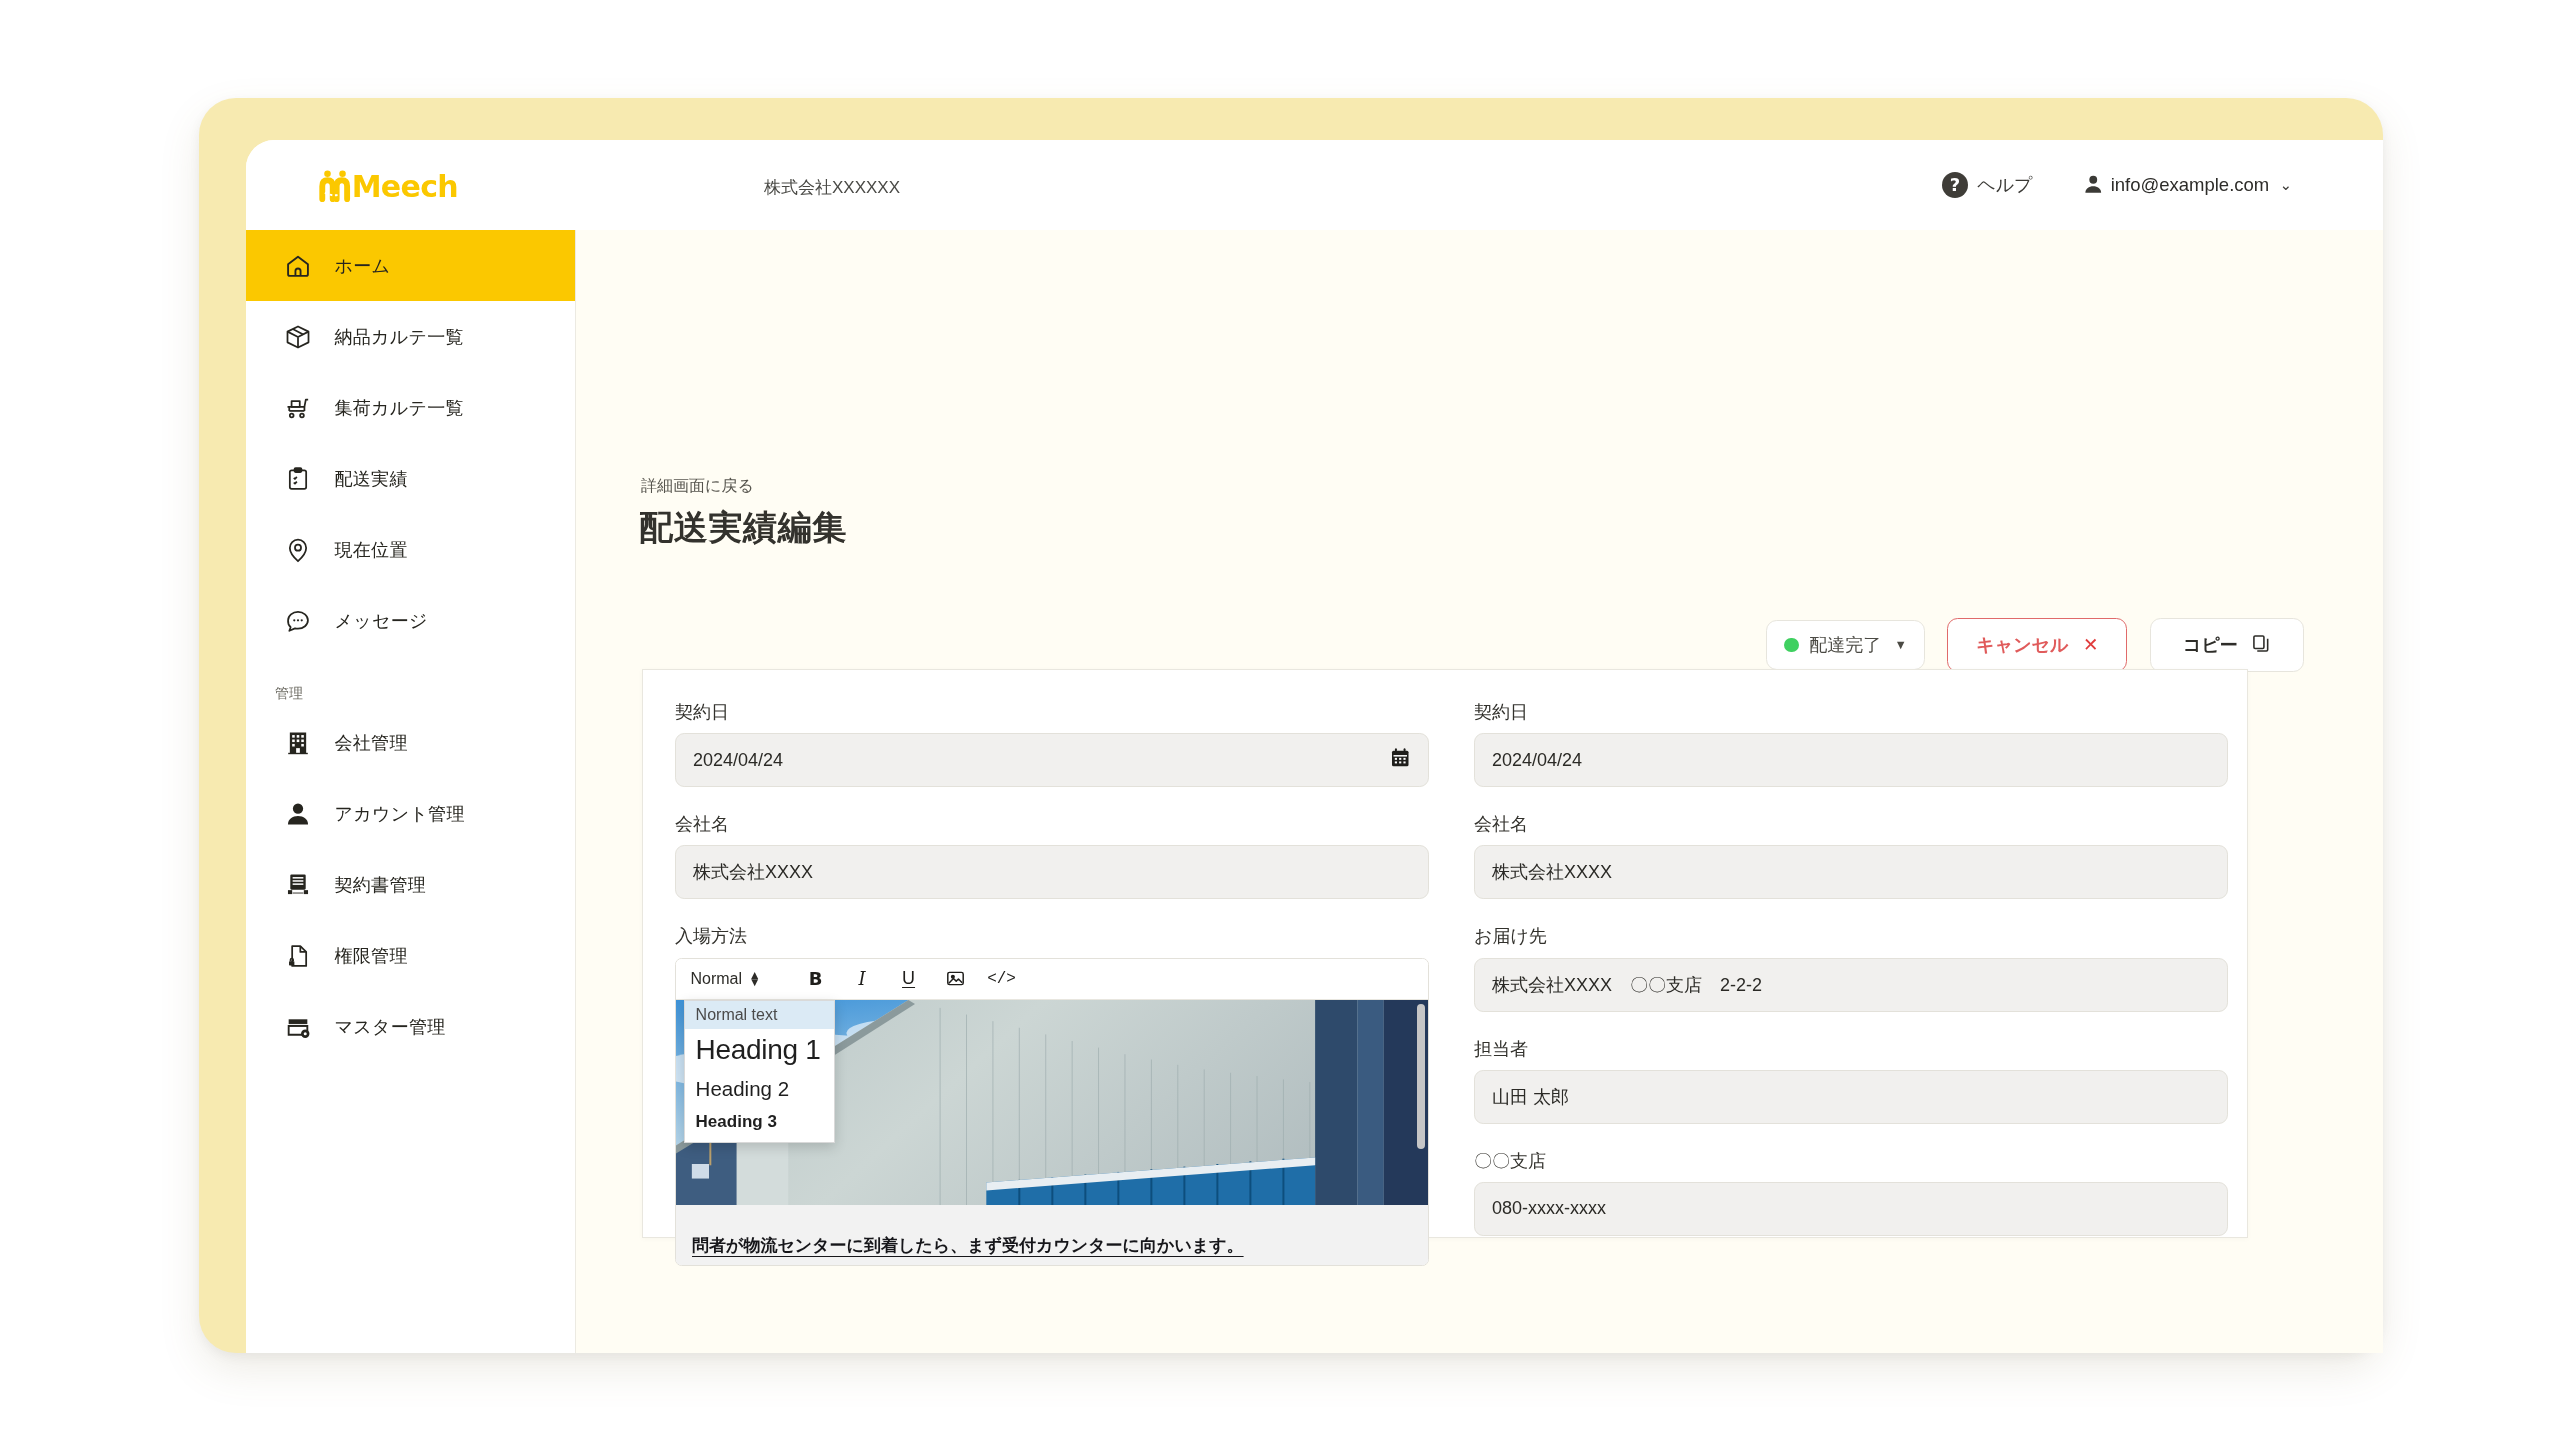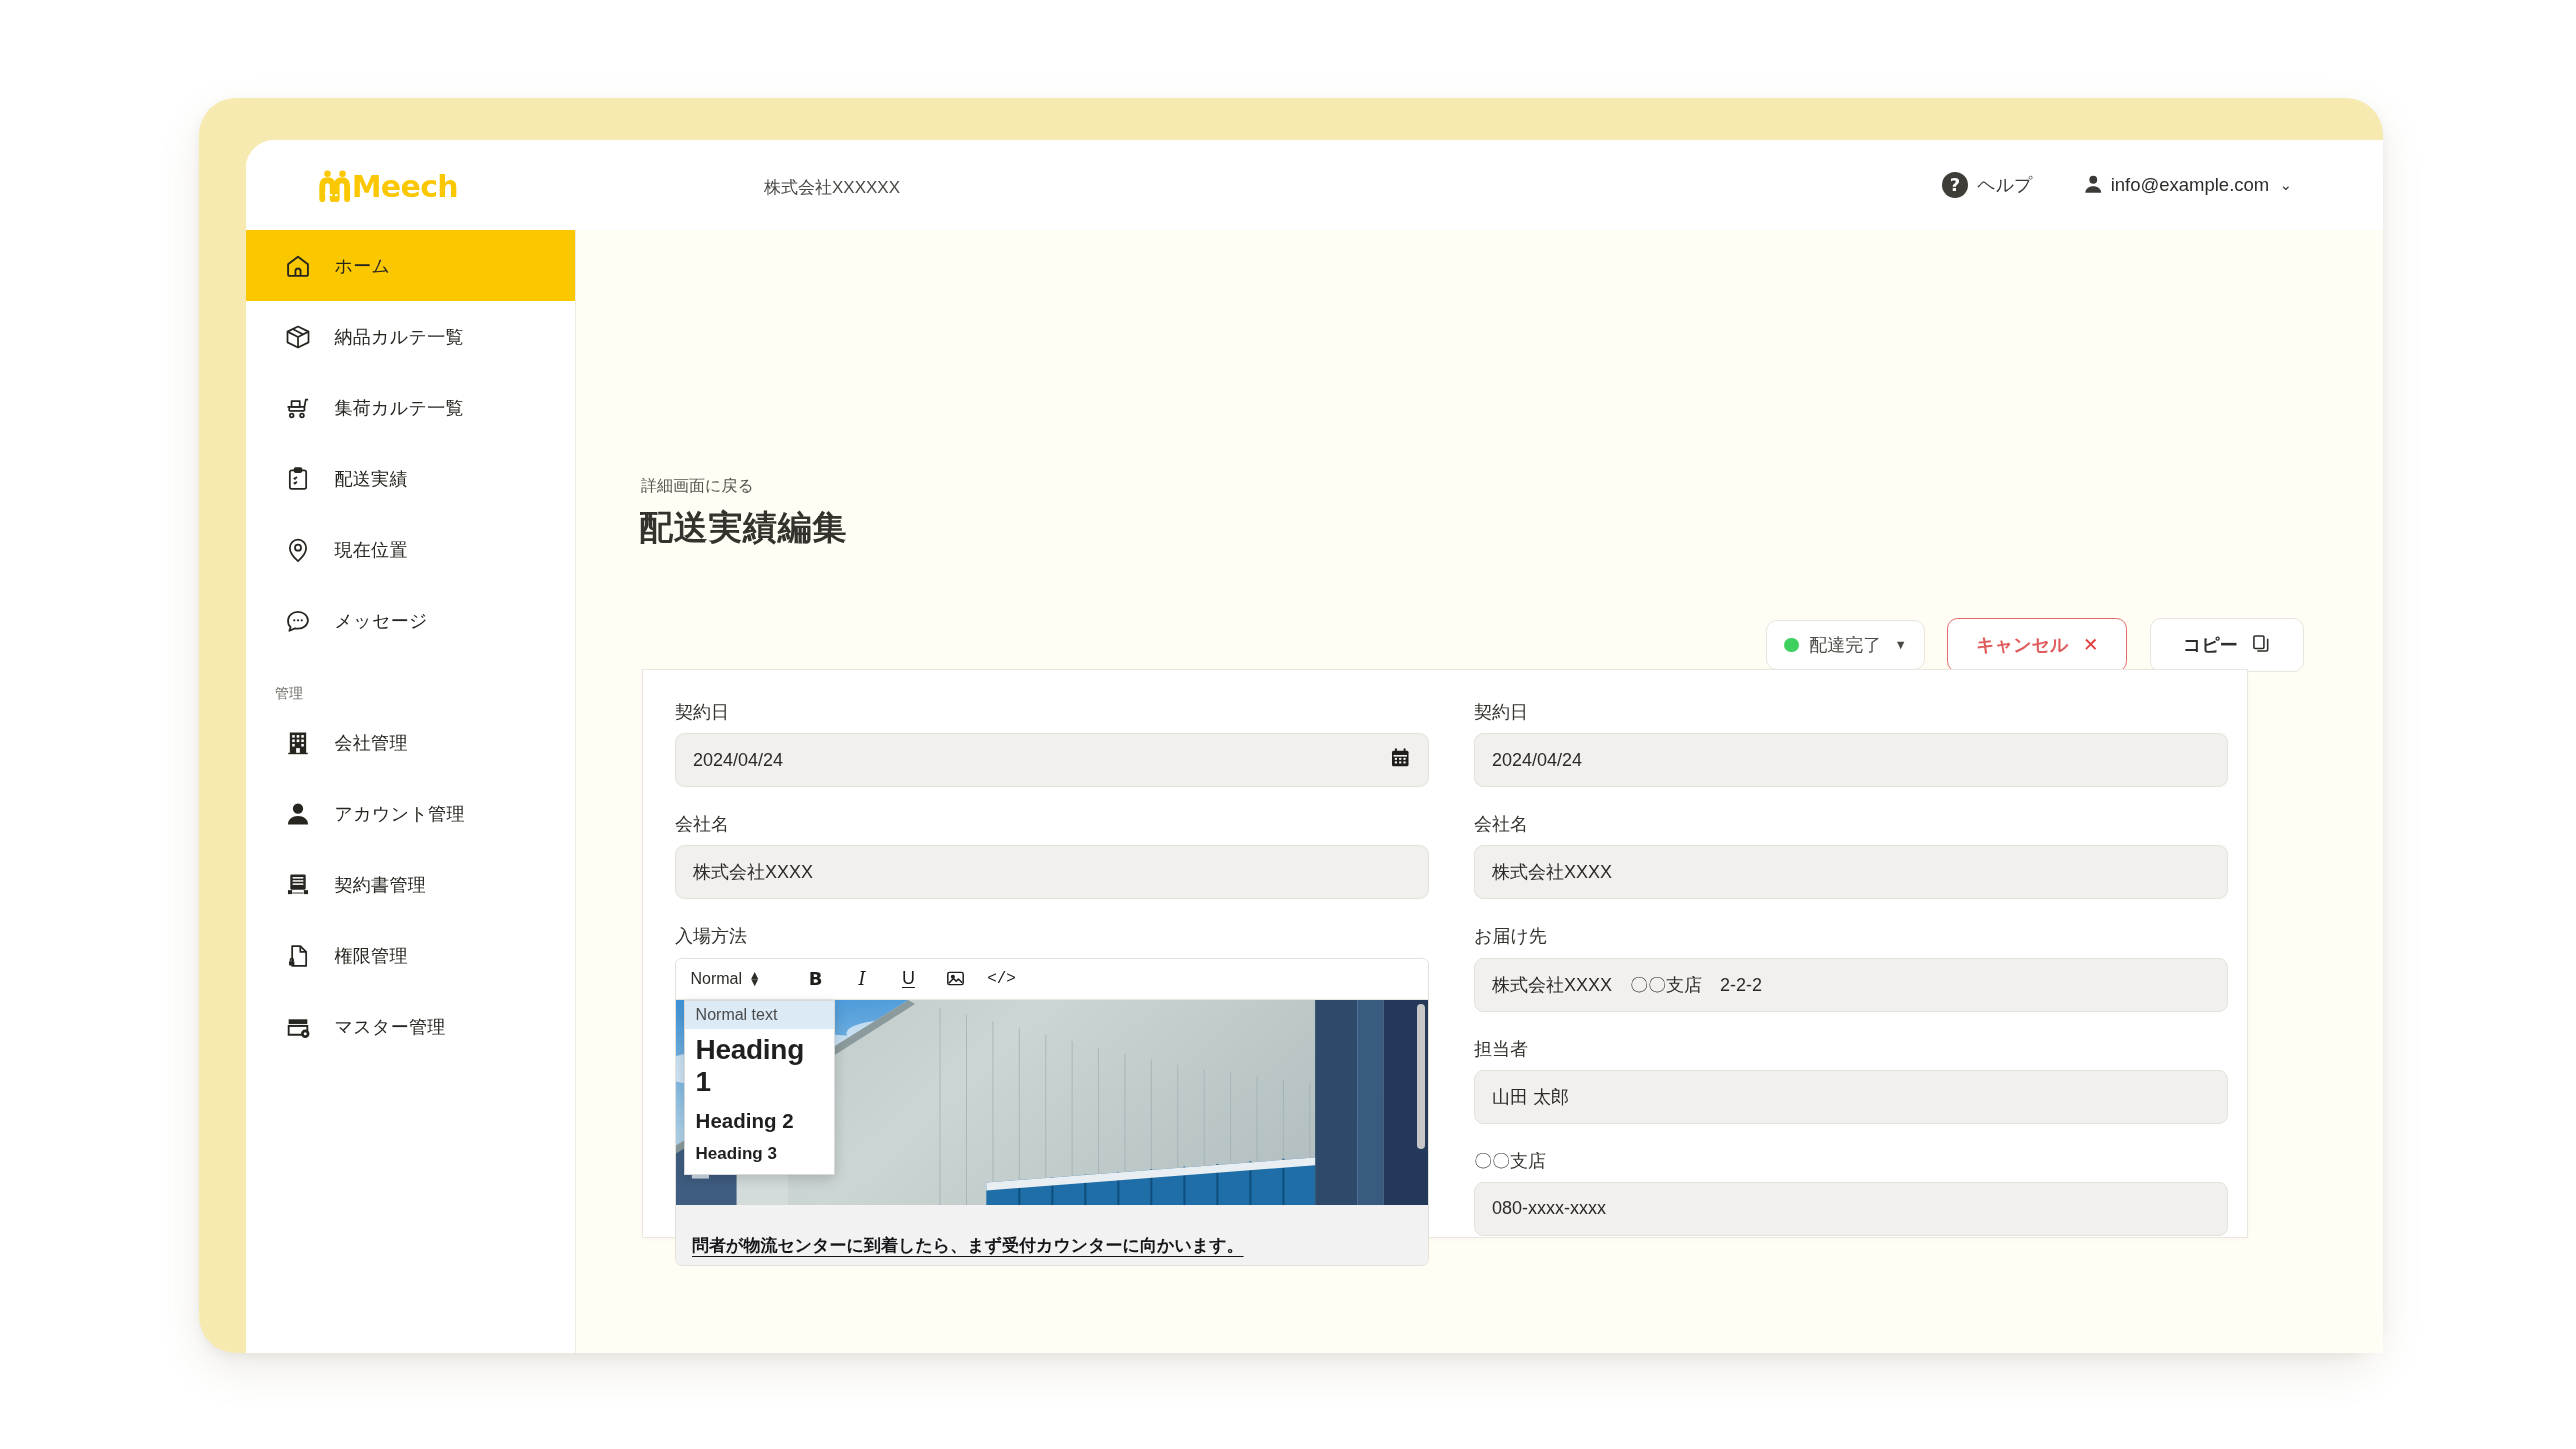--- a/index.html
+++ b/index.html
@@ -265,22 +265,22 @@
     width: 151px;
     background: #ffffff;
     border: 0.7px solid #d9d9d9;
     box-shadow: 0 4px 12px rgba(0,0,0,0.16);
     z-index: 10;
     padding-bottom: 5.3px;
   }
   .fm-item { padding: 5.3px 10.6px; cursor: pointer; color: #1f1f1f; }
   .fm-item.selected { background: #dbeaf5; }
   .fm-normal { font-size: 16px; color: #4a4a4a; }
-  .fm-h1 { font-size: 28px; font-weight: 700; letter-spacing: -0.3px; }
-  .fm-h2 { font-size: 20.5px; font-weight: 700; }
+  .fm-h1 { font-size: 28px; font-weight: 400; letter-spacing: -0.3px; }
+  .fm-h2 { font-size: 20.5px; font-weight: 400; }
   .fm-h3 { font-size: 17px; font-weight: 700; }
 
   
   .editor-scrollbar {
     position: absolute; right: 2.6px; top: 45px;
     width: 8px; height: 259px;
     z-index: 5;
   }
   .editor-scrollbar .thumb {
     position: absolute; left: 0; top: 0;

